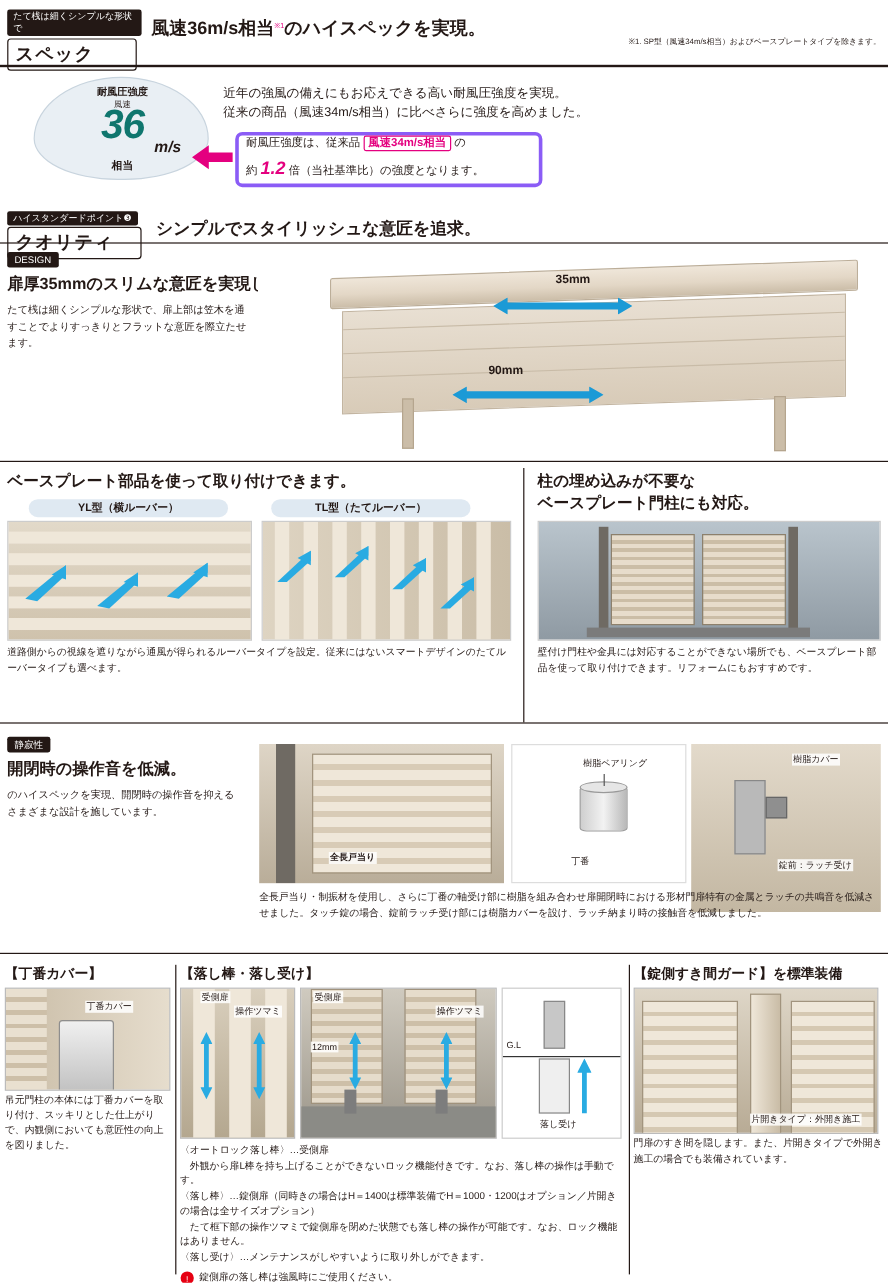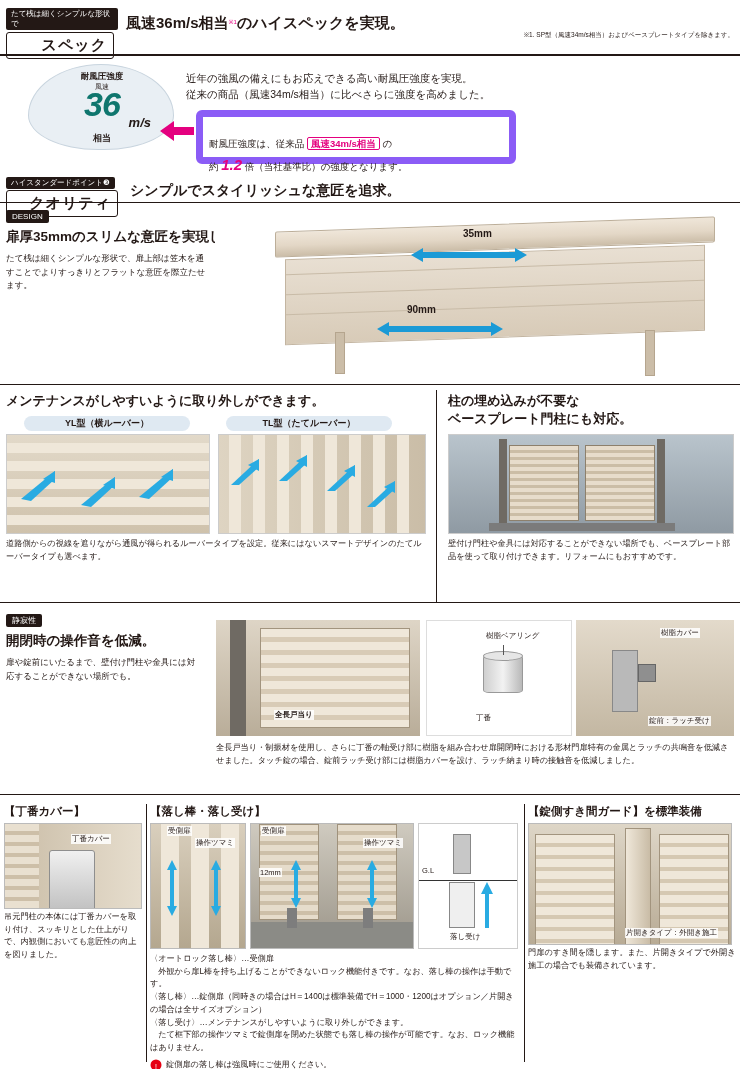--- a/index.html
+++ b/index.html
@@ -28,21 +28,21 @@
     background:#231815; color:#fff;
     font-size:7.5px; line-height:10px;
     padding:1px 5px 1px 5px;
     border-radius:2px;
   }
   .pointbox {
     display:inline-block;
     border:1px solid #231815;
     border-radius:3px;
     padding:2px 6px 3px 6px;
-    text-align:right;
+    text-align:left;
     background:#fff;
   }
   .pointbox .big {
     font-size:15px; font-weight:bold; letter-spacing:1px;
     display:block; margin-top:1px;
   }
   .hdline {
     font-size:15px; font-weight:bold; letter-spacing:0px;
   }
 
@@ -65,23 +65,23 @@
   .windmark .l1 { position:absolute; top:6px; left:0; width:146px; text-align:center; font-size:8.5px; font-weight:bold; }
   .windmark .l2 { position:absolute; top:17px; left:0; width:146px; text-align:center; font-size:7px; }
   .windmark .num {
     position:absolute; top:20px; left:8px; width:130px; text-align:center;
     font-size:34px; font-weight:bold; font-style:italic; color:#0f766e; letter-spacing:-1px;
   }
   .windmark .unit { position:absolute; top:50px; right:22px; font-size:13px; font-weight:bold; font-style:italic; }
   .windmark .l3 { position:absolute; bottom:4px; left:0; width:146px; text-align:center; font-size:9px; font-weight:bold; }
   .sec2 .txt { position:absolute; left:186px; top:12px; width:540px; font-size:10.5px; line-height:1.55; }
   .calloutbox {
-    position:absolute; left:196px; top:52px; width:320px; height:46px;
-    border:7px solid #8b5cf6; border-radius:6px; background:#fff;
-    font-size:9.5px; line-height:1.45; padding:20px 6px;
+    position:absolute; left:196px; top:52px; width:256px; height:46px;
+    border:3px solid #8b5cf6; border-radius:6px; background:#fff;
+    font-size:9.5px; line-height:1.45; padding:0 6px;
   }
   .arrowL {
     position:absolute; left:160px; top:62px; width:34px; height:22px;
   }
   .pinkbox { border:1px solid #e4007f; color:#e4007f; padding:0 3px; border-radius:2px; font-weight:bold;}
   .bignum { color:#e4007f; font-size:15px; font-weight:bold; font-style:italic; }
 
   
   .sec3 { position:absolute; left:0; top:176px; width:740px; height:28px; }
   .sec3 .pt { position:absolute; left:6px; top:0px; width:116px; }
@@ -246,21 +246,21 @@
           <polygon points="0,7 12,0 12,4 114,4 114,0 126,7 114,14 114,10 12,10 12,14" fill="#1b9ad6"></polygon>
         </svg>
       </div>
     </div>
     <div style="position:absolute;left:0;top:174px;width:740px;height:1px;background:#231815;"></div>
   </div>
 
   <div class="sec5">
     <div class="divv"></div>
 
-    <div class="hlL">メンテナンスがしやすいように取り外しができます。</div>
+    <div class="hlL">ベースプレート部品を使って取り付けできます。</div>
     <div class="hlR">
       <span>柱の埋め込みが不要な</span><br>
       <span>ベースプレート門柱にも対応。</span>
     </div>
 
     <div class="capsule" style="left:24px;top:26px;width:166px;">YL型（横ルーバー）</div>
     <div class="capsule" style="left:226px;top:26px;width:166px;">TL型（たてルーバー）</div>
 
     <div class="louverimg" style="left:6px;top:44px;width:204px;height:100px;background:linear-gradient(180deg,#e2d9c9,#cfc2ac);">
       <div style="position:absolute;left:0;top:8px;width:100%;height:10px;background:#efe7d9;"></div>
@@ -314,38 +314,38 @@
     <div class="capL">道路側からの視線を遮りながら通風が得られるルーバータイプを設定。従来にはないスマートデザインのたてルーバータイプも選べます。</div>
     <div class="capR">壁付け門柱や金具には対応することができない場所でも、ベースプレート部品を使って取り付けできます。リフォームにもおすすめです。</div>
     <div class="rule2"></div>
   </div>
 
   <div class="sec6">
     <div class="tag">
       <span class="badge">静寂性</span>
     </div>
     <div class="hl">開閉時の操作音を低減。</div>
-    <div class="body">扉や錠前にいたるまで、壁付け門柱や金具には対応することができない場所でも。</div>
+    <div class="body">のハイスペックを実現、開閉時の操作音を抑えるさまざまな設計を施しています。</div>
 
     <div class="photo" style="left:216px;top:6px;width:204px;height:116px;background:linear-gradient(180deg,#ded5c6,#b9ad99);">
       <div style="position:absolute;left:16px;top:0;width:14px;height:116px;background:#8e8madd;"></div>
       <div style="position:absolute;left:14px;top:0;width:16px;height:116px;background:#6f6a63;"></div>
       <div style="position:absolute;left:44px;top:8px;width:150px;height:100px;background:repeating-linear-gradient(180deg,#efe7d9 0 8px,#d8cbb6 8px 13px);border:1px solid #a2947e;"></div>
       <div class="lbl" style="left:58px;top:90px;font-weight:bold;">全長戸当り</div>
     </div>
 
     <div class="photo" style="left:426px;top:6px;width:146px;height:116px;background:#ffffff;border:1px solid #ddd;">
       <div class="lbl" style="left:58px;top:10px;">樹脂ベアリング</div>
       <div style="position:absolute;left:56px;top:34px;width:40px;height:38px;background:linear-gradient(90deg,#cfcfcf,#f2f2f2,#b9b9b9);border-radius:6px/3px;border:1px solid #999;"></div>
       <div style="position:absolute;left:56px;top:30px;width:40px;height:10px;background:#e6e6e6;border:1px solid #999;border-radius:50%;"></div>
       <div class="lbl" style="left:48px;top:92px;">丁番</div>
       <div class="lead" style="left:76px;top:24px;width:1px;height:10px;background:#555;"></div>
     </div>
 
-    <div class="photo" style="left:576px;top:6px;width:158px;height:116px;background:linear-gradient(180deg,#e3dacb,#c3b7a2);">
+    <div class="photo" style="left:576px;top:6px;width:158px;height:140px;background:linear-gradient(180deg,#e3dacb,#c3b7a2);">
       <div class="lbl" style="left:84px;top:8px;">樹脂カバー</div>
       <div style="position:absolute;left:36px;top:30px;width:26px;height:62px;background:#b9b9b9;border:1px solid #888;"></div>
       <div style="position:absolute;left:62px;top:44px;width:18px;height:18px;background:#8f8f8f;border:1px solid #666;"></div>
       <div class="lbl" style="left:72px;top:96px;">錠前：ラッチ受け</div>
     </div>
 
     <div class="cap">全長戸当り・制振材を使用し、さらに丁番の軸受け部に樹脂を組み合わせ扉開閉時における形材門扉特有の金属とラッチの共鳴音を低減させました。タッチ錠の場合、錠前ラッチ受け部には樹脂カバーを設け、ラッチ納まり時の接触音を低減しました。</div>
     <div class="rule3"></div>
   </div>
 
@@ -409,22 +409,22 @@
               <polygon points="6,0 12,12 8,12 8,46 4,46 4,12 0,12" fill="#29abe2"></polygon>
             </svg>
           <div class="lbl" style="left:30px;top:108px;">落し受け</div>
         </div>
       </div>
 
       <div class="bodytxt" style="margin-top:4px;">
         <div>〈オートロック落し棒〉…受側扉</div>
         <div>　外観から扉L棒を持ち上げることができないロック機能付きです。なお、落し棒の操作は手動です。</div>
         <div>〈落し棒〉…錠側扉（同時きの場合はH＝1400は標準装備でH＝1000・1200はオプション／片開きの場合は全サイズオプション）</div>
+        <div>　たて框下部の操作ツマミで錠側扉を閉めた状態でも落し棒の操作が可能です。なお、ロック機能はありません。</div>
         <div>〈落し受け〉…メンテナンスがしやすいように取り外しができます。</div>
-        <div>　たて框下部の操作ツマミで錠側扉を閉めた状態でも落し棒の操作が可能です。なお、ロック機能はありません。</div>
       </div>
 
       <div style="margin-top:4px;display:flex;gap:4px;">
         <div style="width:12px;">
           <svg width="12" height="24" viewBox="0 0 12 24">
               <circle cx="6" cy="6" r="5.5" fill="#e60012"></circle>
               <text x="6" y="9.5" font-size="7" fill="#fff" text-anchor="middle" font-family="Liberation Sans">!</text>
               <circle cx="6" cy="18" r="5.5" fill="#e60012"></circle>
               <text x="6" y="21.5" font-size="7" fill="#fff" text-anchor="middle" font-family="Liberation Sans">!</text>
             </svg>

